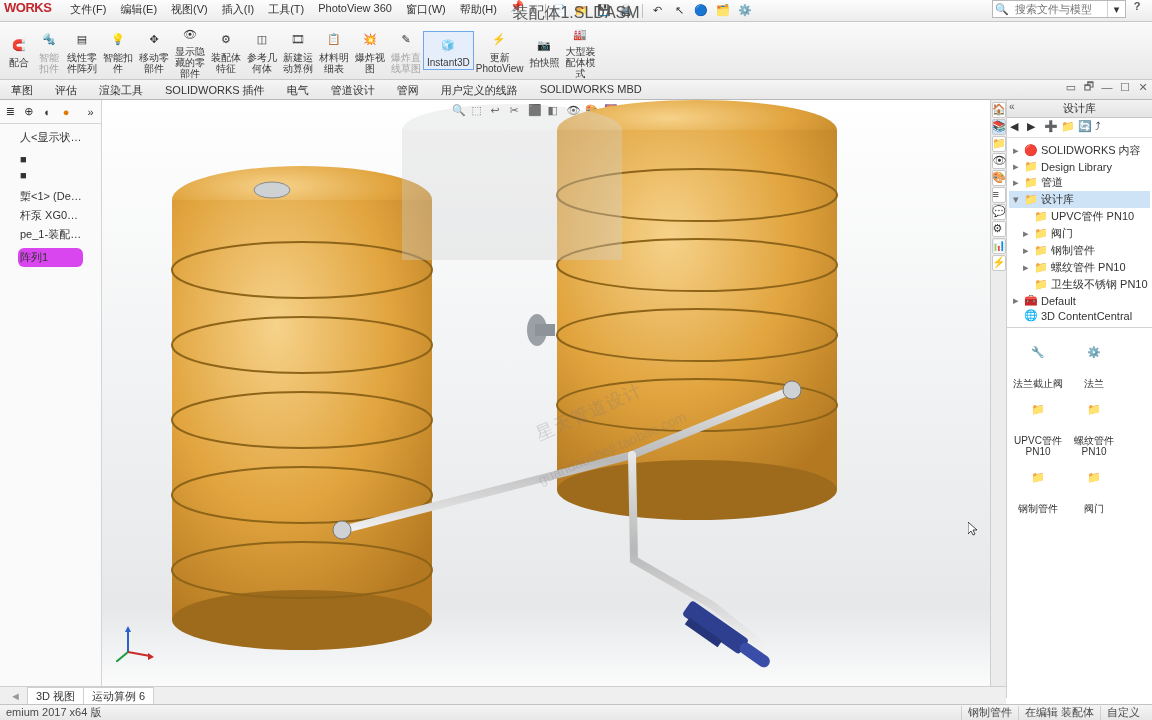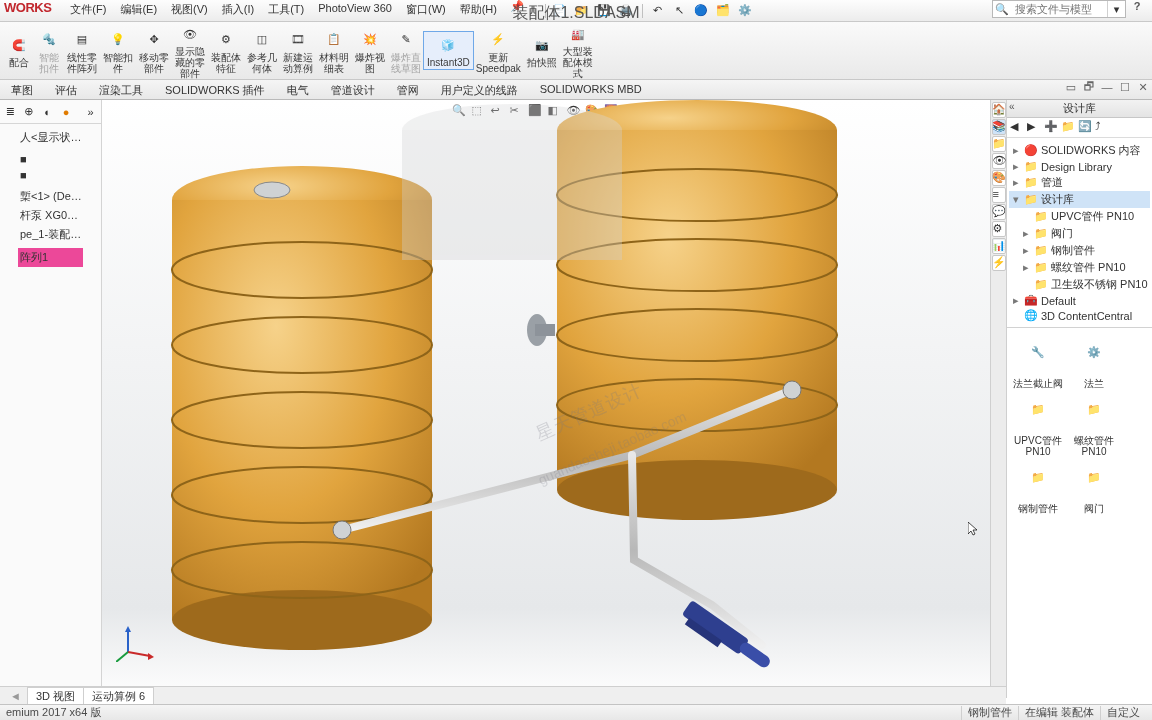--- a/index.html
+++ b/index.html
@@ -24,21 +24,21 @@
 .tabs{height:20px;background:linear-gradient(#f5f5f5,#e8e8e8);display:flex;border-bottom:1px solid #b9b9b9;}
 .tab{padding:2px 10px;font-size:11px;color:#333;border:1px solid transparent;border-bottom:none;}
 .tabs .spacer{flex:1;}
 .tabs .winbtn{width:16px;height:14px;display:flex;align-items:center;justify-content:center;margin:0 1px;color:#666;}
 .main{display:flex;height:598px;}
 .leftcol{width:102px;border-right:1px solid #d4d4d4;background:#fafafa;display:flex;flex-direction:column;}
 .left-toolbar{height:24px;border-bottom:1px solid #d6d6d6;display:flex;align-items:center;gap:6px;padding:0 4px;}
 .left-toolbar .mini{width:18px;height:18px;display:flex;align-items:center;justify-content:center;border-radius:2px;}
 .tree{flex:1;overflow:hidden;padding:4px 18px;font-size:11px;color:#333;}
 .tree-item{padding:2px 0 2px 2px;white-space:nowrap;overflow:hidden;text-overflow:ellipsis;}
-.tree-item.sel{background:#ec4899;}
+.tree-item.sel{background:#d946ef;border-radius:6px;}
 .viewport{flex:1;position:relative;background:linear-gradient(#ffffff, #e6e8ea 85%, #fefefe);overflow:hidden;}
 .vp-toolbar{position:absolute;top:2px;left:50%;transform:translateX(-50%);height:20px;display:flex;gap:3px;align-items:center;background:rgba(240,242,248,0.0);padding:1px 4px;border-radius:3px;}
 .vp-toolbar .vpb{width:16px;height:16px;}
 .triad{position:absolute;left:14px;bottom:36px;width:40px;height:40px;}
 .cursor{position:absolute;left:866px;top:422px;width:10px;height:14px;}
 .rightdock{width:16px;background:#ececec;border-left:1px solid #cfcfcf;display:flex;flex-direction:column;align-items:center;padding-top:2px;gap:1px;}
 .rightdock .dbtn{width:14px;height:16px;border:1px solid #c8c8c8;border-radius:2px;background:#fff;}
 .rightpane{width:146px;border-left:1px solid #cfcfcf;display:flex;flex-direction:column;}
 .rp-title{height:18px;background:linear-gradient(#f2f2f2,#e4e4e4);border-bottom:1px solid #c7c7c7;display:flex;align-items:center;justify-content:center;font-size:11px;position:relative;}
 .rp-title .coll{position:absolute;left:2px;top:1px;font-size:10px;color:#555;}
@@ -165,21 +165,21 @@
       <span class="lbl">爆炸直
 线草图</span>
     </div>
     <div class="rbtn sel">
       <span class="ico">🧊</span>
       <span class="lbl">Instant3D</span>
     </div>
     <div class="rbtn">
       <span class="ico">⚡</span>
       <span class="lbl">更新
-Speedpak</span>
+PhotoView</span>
     </div>
     <div class="rbtn">
       <span class="ico">📷</span>
       <span class="lbl">拍快照</span>
     </div>
     <div class="rbtn">
       <span class="ico">🏭</span>
       <span class="lbl">大型装
 配体模
 式</span>

